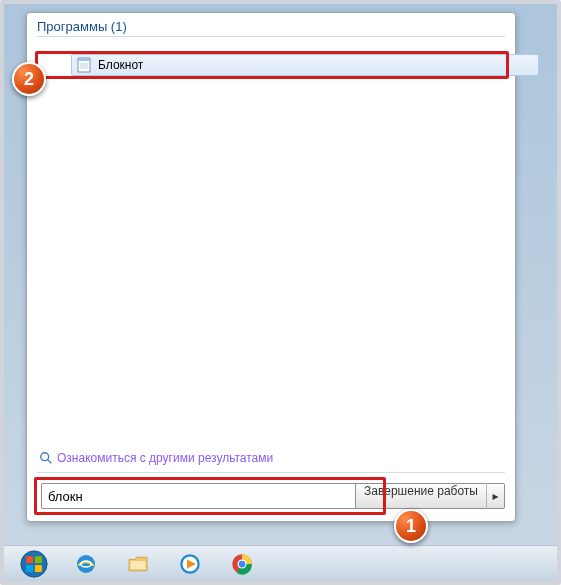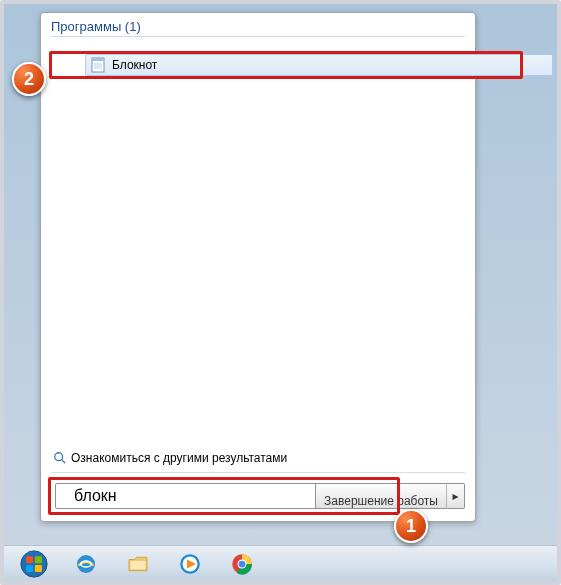--- a/index.html
+++ b/index.html
@@ -21,22 +21,22 @@
     }
     .desktop-area {
       position: absolute;
       top: 4px; left: 4px;
       right: 4px;
       bottom: 40px;
       background: linear-gradient(to bottom, #acc5db 0%, #c8d6e4 100%);
     }
     .start-panel {
       position: absolute;
-      top: 12px; left: 40px;
-      width: 436px;
+      top: 12px; left: 26px;
+      width: 490px;
       height: 510px;
       background: #fff;
       border: 1px solid #9aa7b2;
       border-radius: 4px;
       box-shadow: 0 2px 6px rgba(0,0,0,0.25);
     }
     .category-header {
       padding: 6px 10px 2px 10px;
       color: #1a4e8a;
       font-size: 13px;
@@ -78,21 +78,21 @@
       position: absolute;
       top: 64px; left: 8px; right: 8px;
       bottom: 52px;
       background: #fff;
     }
     .more-results {
       position: absolute;
       bottom: 56px; left: 12px;
       display: flex;
       align-items: center;
-      color: #000000;
+      color: #8b5cf6;
       cursor: pointer;
     }
     .more-results svg { margin-right: 4px; }
     .divider {
       position: absolute;
       bottom: 48px; left: 10px; right: 10px;
       border: none;
       border-top: 1px solid #d8dee6;
     }
     .search-highlight-box {
@@ -115,23 +115,22 @@
       border-radius: 2px;
       display: flex;
       align-items: center;
       padding: 0 4px 0 6px;
     }
     .search-input {
       flex: 1;
       border: none;
       outline: none;
       font-family: inherit;
-      font-size: 16px;
+      font-size: 13px;
       color: #000;
-      margin-left: 12px;
     }
     .clear-x {
       color: #3a7bbf;
       font-size: 13px;
       cursor: pointer;
       padding: 0 4px;
     }
     .shutdown-btn {
       position: absolute;
       bottom: 12px; right: 10px;
@@ -139,21 +138,21 @@
       display: flex;
       align-items: stretch;
     }
     .shutdown-main {
       background: linear-gradient(to bottom, #fdfdfd, #e2e2e2);
       border: 1px solid #8f8f8f;
       border-right: 1px solid #b5b5b5;
       border-radius: 2px 0 0 2px;
       padding: 0 8px;
       display: flex;
-      align-items: flex-end;
+      align-items: flex-start;
       font-size: 12px;
       color: #333;
       cursor: pointer;
       margin-left: 40px;
     }
     .shutdown-arrow {
       background: linear-gradient(to bottom, #fdfdfd, #e2e2e2);
       border: 1px solid #8f8f8f;
       border-left: none;
       border-radius: 0 2px 2px 0;

